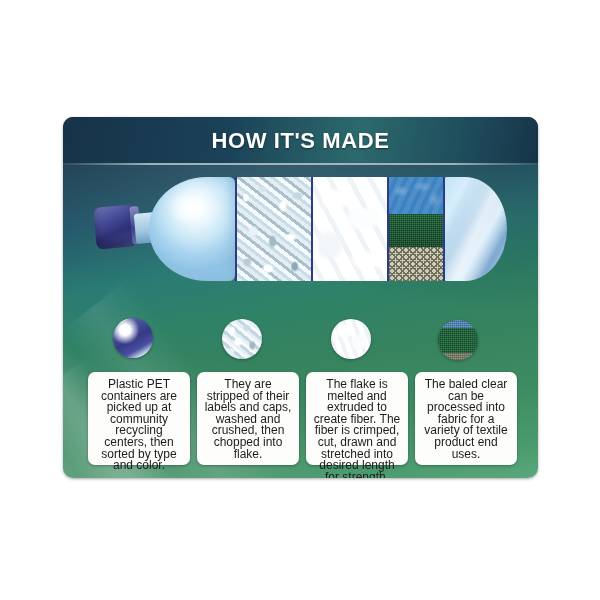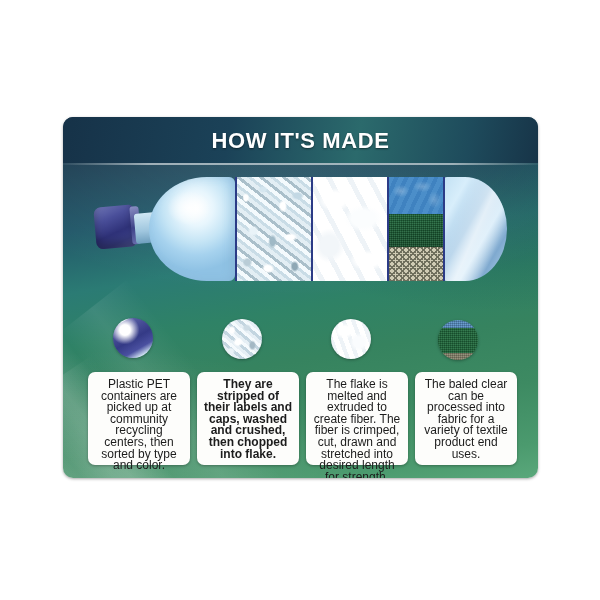--- a/index.html
+++ b/index.html
@@ -307,21 +307,21 @@
     <div class="circle circle-cap" style="left:50px;top:201px;"></div>
     <div class="circle circle-flake" style="left:159px;top:202px;"></div>
     <div class="circle circle-fluff" style="left:268px;top:202px;"></div>
     <div class="circle circle-fiber" style="left:375px;top:203px;">
       <div class="grain"></div>
     </div>
 
     <div class="card" style="left:25px;top:255px;">
       <span>Plastic PET containers are picked up at community recycling centers, then sorted by type and color.</span>
     </div>
-    <div class="card" style="left:134px;top:255px;font-weight:bold;">
+    <div class="card" style="left:134px;top:255px;">
       <span>They are stripped of their labels and caps, washed and crushed, then chopped into flake.</span>
     </div>
     <div class="card" style="left:243px;top:255px;">
       <span>The flake is melted and extruded to create fiber. The fiber is crimped, cut, drawn and stretched into desired length for strength, then baled.</span>
     </div>
     <div class="card" style="left:352px;top:255px;">
       <span>The baled clear can be processed into fabric for a variety of textile product end uses.</span>
     </div>
 
   </div>

